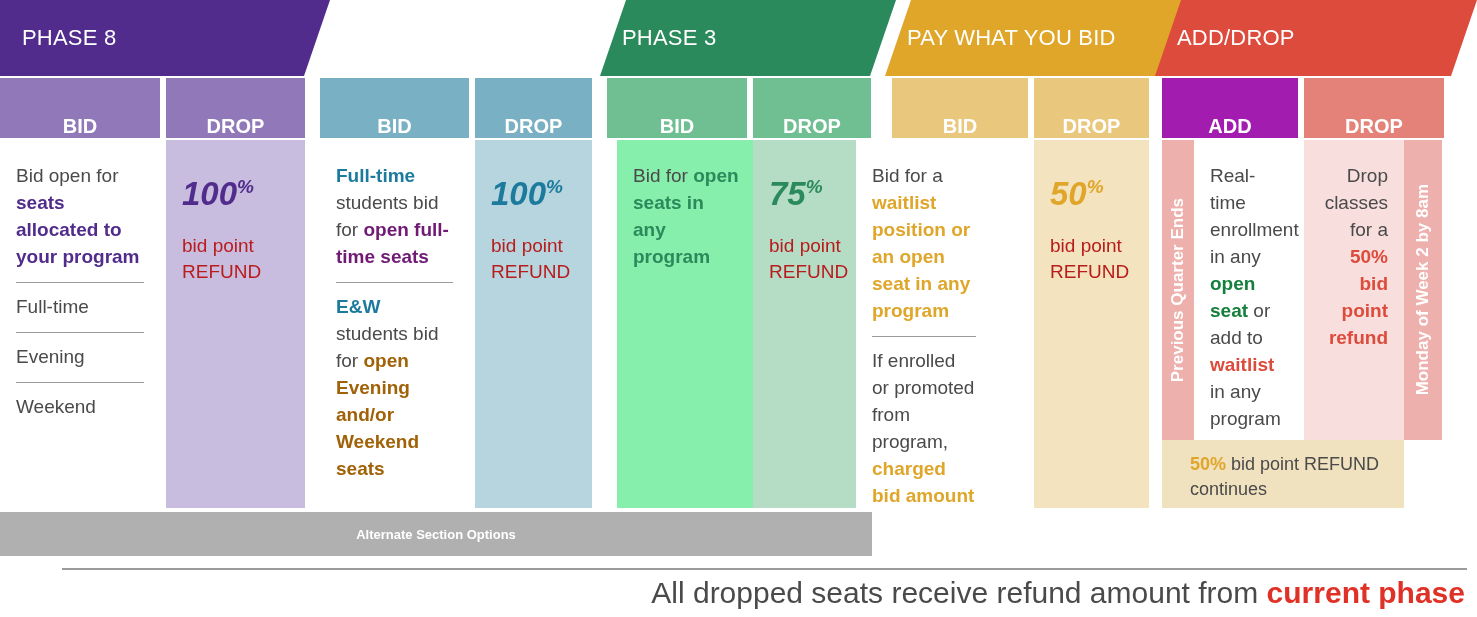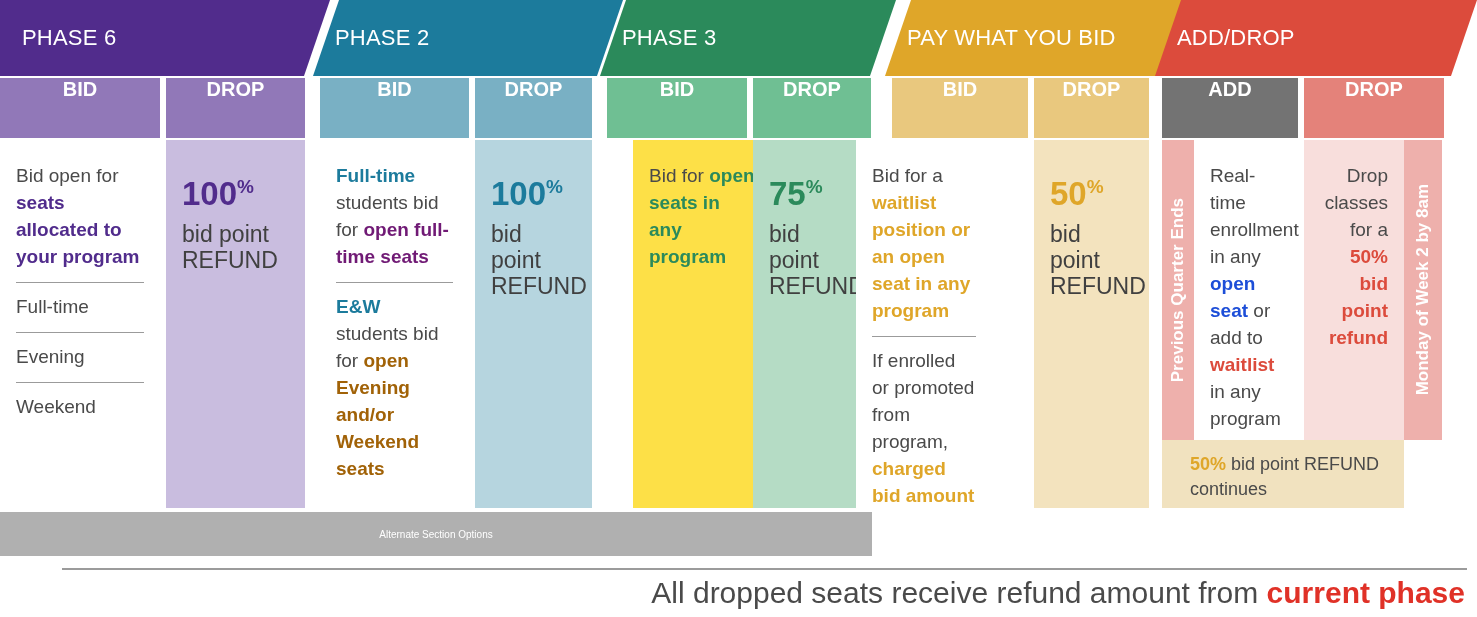--- a/index.html
+++ b/index.html
@@ -33,44 +33,45 @@
 
   
   .colhead {
     position: absolute;
     top: 78px;
     height: 60px;
     color: #fff;
     font-size: 20px;
     font-weight: bold;
     display: flex;
-    align-items: flex-start;
+    align-items: flex-end;
     justify-content: center;
   }
 
   
   .cell {
     position: absolute;
     top: 140px;
     height: 368px;
     padding: 22px 16px 10px 16px;
     font-size: 19px;
     line-height: 27px;
     color: #4a4a4a;
   }
   .cell.refund { padding-top: 28px; }
   .pct {
     font-size: 33px;
     font-weight: bold;
     line-height: 38px;
     display: block;
-    margin-bottom: 8px;
+    margin-bottom: 20px;
+    font-style: italic;
   }
   .pct sup { font-size: 19px; vertical-align: super; font-weight: bold; }
-  .refund-sub { font-size: 23px; line-height: 26px; color: #404040; }
+  .refund-sub { font-size: 19px; line-height: 26px; color: #b91c1c; }
   .hr {
     border: none;
     border-top: 1px solid #9b9b9b;
     margin: 12px 0 10px 0;
   }
   .bold-acc { font-weight: bold; }
 
   
   .vlabel {
     position: absolute;
@@ -90,22 +91,22 @@
     white-space: nowrap;
   }
 
   
   .graybar {
     position: absolute;
     top: 512px;
     height: 44px;
     background: #b0b0b0;
     color: #fff;
-    font-size: 10px;
-    font-weight: normal;
+    font-size: 13px;
+    font-weight: bold;
     display: flex;
     align-items: center;
     justify-content: center;
   }
 
   
   .contstrip {
     position: absolute;
     background: #f1e2bf;
     font-size: 18px;
@@ -132,21 +133,21 @@
     white-space: nowrap;
   }
   .footnote .hi { color: #e03127; font-weight: bold; }
 </style>
 </head>
 <body>
 
 <div id="root">
 
   <div class="banner chev" style="left:0px; width:330px; background:#512C8C;">
-    <span>PHASE 6</span>
+    <span>PHASE 8</span>
   </div>
   <div class="colhead" style="left:0px; width:160px; background:#9178B8;">
     <span>BID</span>
   </div>
   <div class="colhead" style="left:166px; width:139px; background:#9178B8;">
     <span>DROP</span>
   </div>
   <div class="cell" style="left:0px; width:160px; background:#ffffff;">
     <div>
       <span>Bid open for </span><span class="bold-acc" style="color:#512C8C;">seats allocated to your program</span>
@@ -157,23 +158,20 @@
     <div>Evening</div>
     <hr class="hr">
     <div>Weekend</div>
   </div>
   <div class="cell refund" style="left:166px; width:139px; background:#C9BDDF;">
     <span class="pct" style="color:#512C8C;"><span>100</span><sup>%</sup></span>
     <div class="refund-sub">bid point</div>
     <div class="refund-sub">REFUND</div>
   </div>
 
-  <div class="banner chev-both" style="left:313px; width:310px; background:#1C7B9C;">
-    <span>PHASE 2</span>
-  </div>
   <div class="colhead" style="left:320px; width:149px; background:#79B0C4;">
     <span>BID</span>
   </div>
   <div class="colhead" style="left:475px; width:117px; background:#79B0C4;">
     <span>DROP</span>
   </div>
   <div class="cell" style="left:320px; width:149px; background:#ffffff;">
     <div><span class="bold-acc" style="color: rgb(28, 123, 156);">Full-time</span><span> students bid for </span><span class="bold-acc" style="color: #701a75;">open full-time seats</span></div>
     <hr class="hr">
     <div><span class="bold-acc" style="color: rgb(28, 123, 156);">E&amp;W</span><span> students bid for </span><span class="bold-acc" style="color: #a16207;">open Evening and/or Weekend seats</span></div>
@@ -186,21 +184,21 @@
 
   <div class="banner chev-both" style="left:600px; width:296px; background:#2B8A5B;">
     <span>PHASE 3</span>
   </div>
   <div class="colhead" style="left:607px; width:140px; background:#6FBF93;">
     <span>BID</span>
   </div>
   <div class="colhead" style="left:753px; width:118px; background:#6FBF93;">
     <span>DROP</span>
   </div>
-  <div class="cell" style="left:633px; width:140px; background:#fde047;">
+  <div class="cell" style="left:617px; width:140px; background:#86efac;">
     <div><span>Bid for </span><span class="bold-acc" style="color: rgb(43, 138, 91);">open seats in any program</span></div>
   </div>
   <div class="cell refund" style="left:753px; width:118px; background:#B5DCC5;">
     <span class="pct" style="color:#2B8A5B;"><span>75</span><sup>%</sup></span>
     <div class="refund-sub">bid point</div>
     <div class="refund-sub">REFUND</div>
   </div>
 
   <div class="banner chev-both" style="left:885px; width:299px; background:#DFA629;">
     <span>PAY WHAT YOU BID</span>
@@ -218,33 +216,33 @@
   </div>
   <div class="cell refund" style="left:1034px; width:115px; background:#F3E3BE;">
     <span class="pct" style="color:#DFA629;"><span>50</span><sup>%</sup></span>
     <div class="refund-sub">bid point</div>
     <div class="refund-sub">REFUND</div>
   </div>
 
   <div class="banner chev-both" style="left:1155px; width:322px; background:#DC4B3C;">
     <span>ADD/DROP</span>
   </div>
-  <div class="colhead" style="left:1162px; width:136px; background:#737373;">
+  <div class="colhead" style="left:1162px; width:136px; background:#a21caf;">
     <span>ADD</span>
   </div>
   <div class="colhead" style="left:1304px; width:140px; background:#E4827A;">
     <span>DROP</span>
   </div>
 
   <div class="vlabel" style="left:1162px; width:32px; height:300px;">
     <span>Previous Quarter Ends</span>
   </div>
 
   <div class="cell" style="left:1194px; width:104px; height:300px; background:#ffffff;">
-    <div><span>Real-time enrollment in any </span><span class="bold-acc" style="color: #1d4ed8;">open seat</span><span> or add to </span><span class="bold-acc" style="color: rgb(220, 75, 60);">waitlist</span><span> in any program</span></div>
+    <div><span>Real-time enrollment in any </span><span class="bold-acc" style="color: #15803d;">open seat</span><span> or add to </span><span class="bold-acc" style="color: rgb(220, 75, 60);">waitlist</span><span> in any program</span></div>
   </div>
 
   <div class="cell" style="left:1304px; width:100px; height:300px; background:#F8DEDC;text-align:right;">
     <div><span>Drop classes for a </span><span class="bold-acc" style="color: rgb(220, 75, 60);">50% bid point refund</span></div>
   </div>
 
   <div class="vlabel" style="left:1404px; width:38px; height:300px;">
     <span>Monday of Week 2 by 8am</span>
   </div>
 

